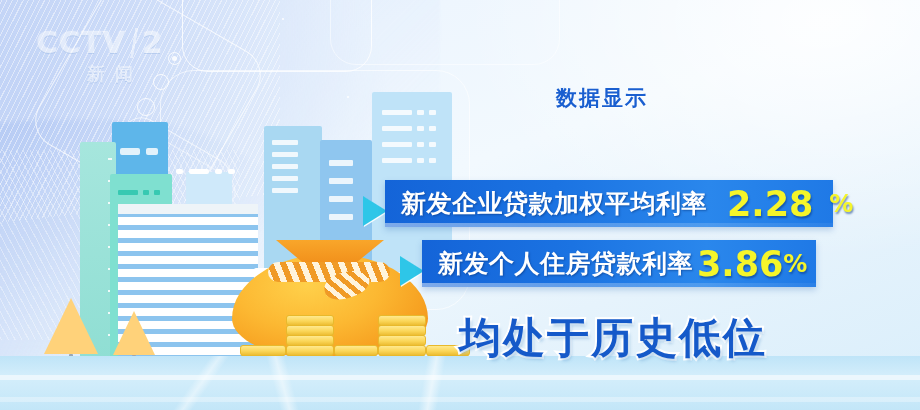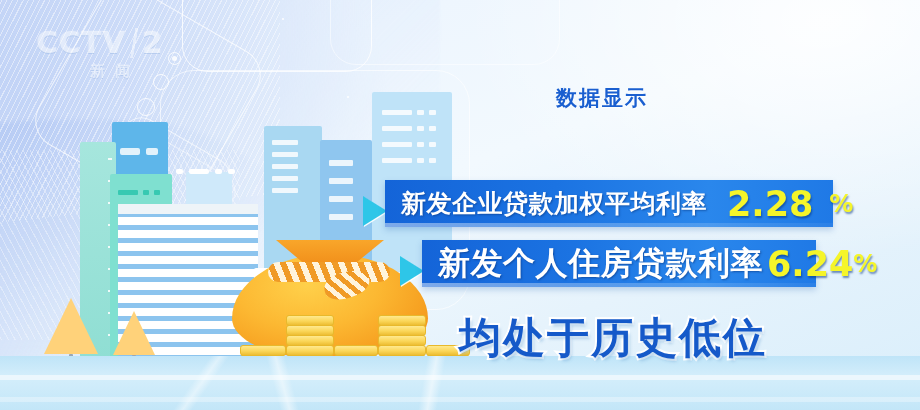--- a/index.html
+++ b/index.html
@@ -87,21 +87,21 @@
     text-shadow:0 1px 0 rgba(120,160,215,.55), 0 0 2px rgba(255,255,255,.8);
     line-height:1;
     display:flex; align-items:center; gap:2px;
   }
   .logo .lg-slash{
     display:inline-block; width:12px; height:30px;
     background:linear-gradient(100deg, transparent 42%, rgba(255,255,255,.9) 44%, rgba(255,255,255,.9) 58%, transparent 60%);
   }
   .logo .lg-sub{
     margin-top:4px;
-    font-size:15px; font-weight:700; letter-spacing:10px;
+    font-size:18px; font-weight:700; letter-spacing:10px;
     color:rgba(255,255,255,.88);
     text-shadow:0 1px 0 rgba(120,160,215,.5);
     text-align:center; padding-left:8px;
   }
 
   
   .illus{ position:absolute; left:0; top:0; width:470px; height:410px; }
 
   .bldg{ position:absolute; bottom:40px; }
   .win-row{ position:absolute; display:flex; gap:4px; }
@@ -445,22 +445,22 @@
       <span class="txt" style="font-size:25px;letter-spacing:.5px;">新发企业贷款加权平均利率</span>
       <span class="num" style="font-size:35px;margin-left:4px;">2.28</span>
       <span class="num pct" style="font-size:24px;">%</span>
       <div class="bar-sheen"></div>
     </div>
   </div>
 
   <div class="barwrap">
     <div class="arrow" style="left:400px;top:256px;"></div>
     <div class="bar" style="left:422px;top:240px;width:394px;height:47px;padding-left:16px;">
-      <span class="txt" style="font-size:32px;letter-spacing:.5px;">新发个人住房贷款利率</span>
-      <span class="num" style="font-size:35px;margin-left:4px;">6.24</span>
+      <span class="txt" style="font-size:25px;letter-spacing:.5px;">新发个人住房贷款利率</span>
+      <span class="num" style="font-size:35px;margin-left:4px;">3.86</span>
       <span class="num pct" style="font-size:24px;">%</span>
       <div class="bar-sheen"></div>
     </div>
   </div>
 
   <div class="footline">均处于历史低位</div>
 
 </div>
 
 </body></html>

